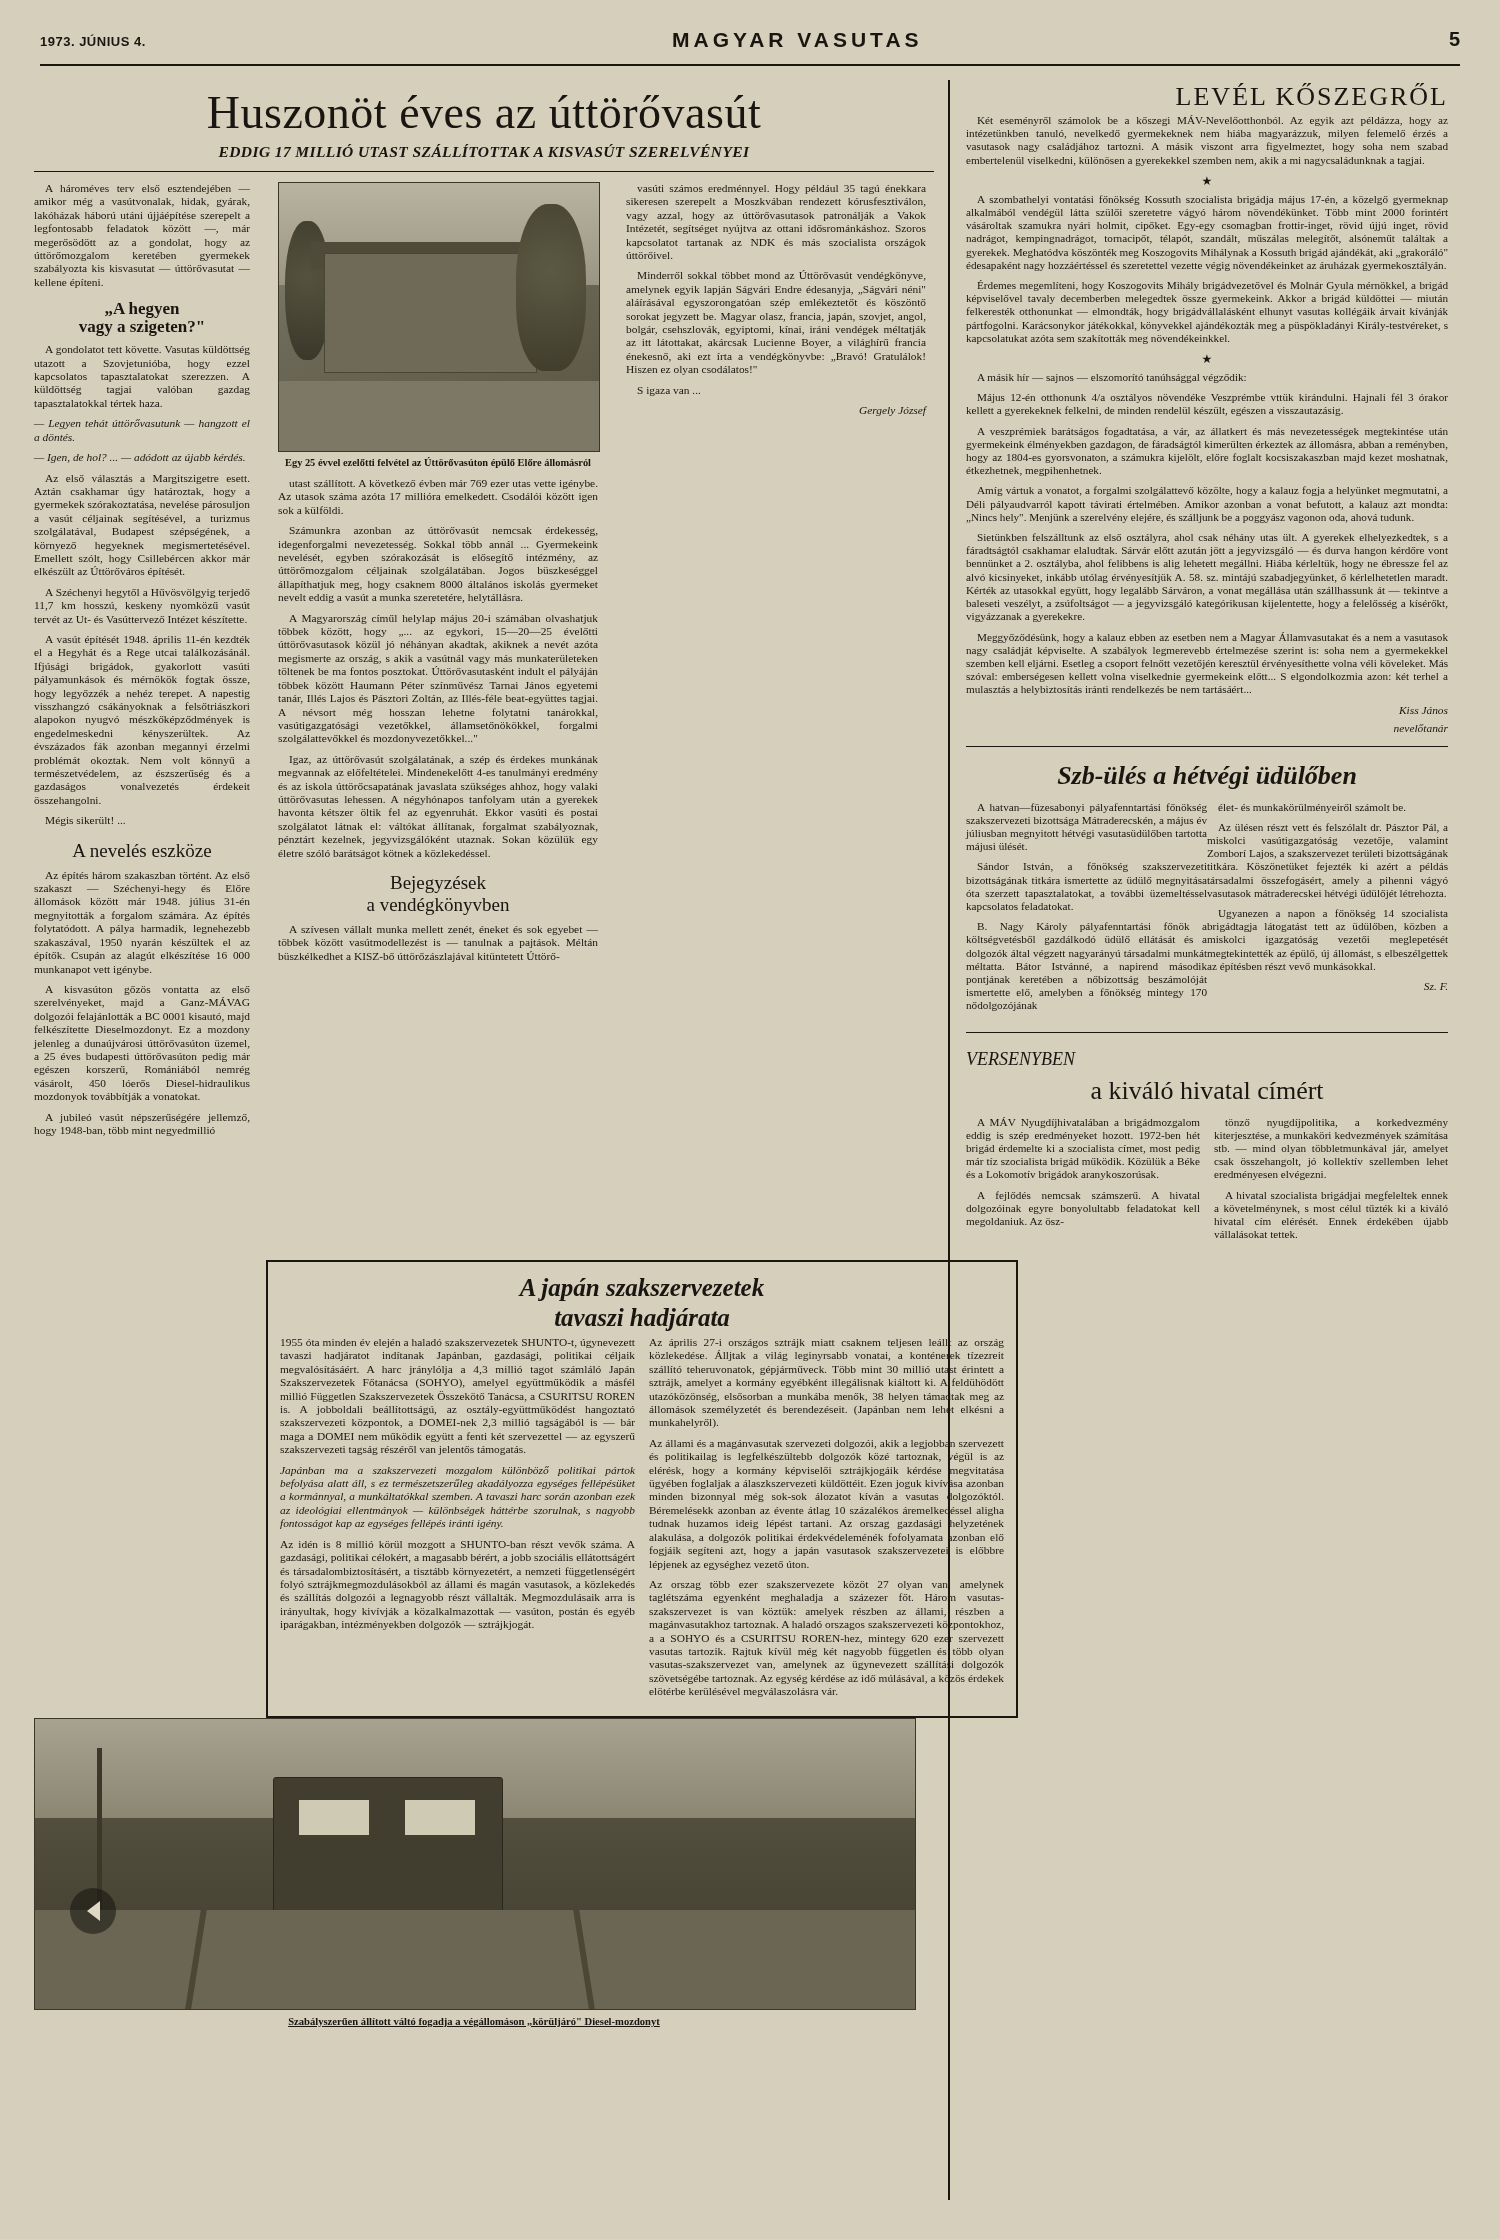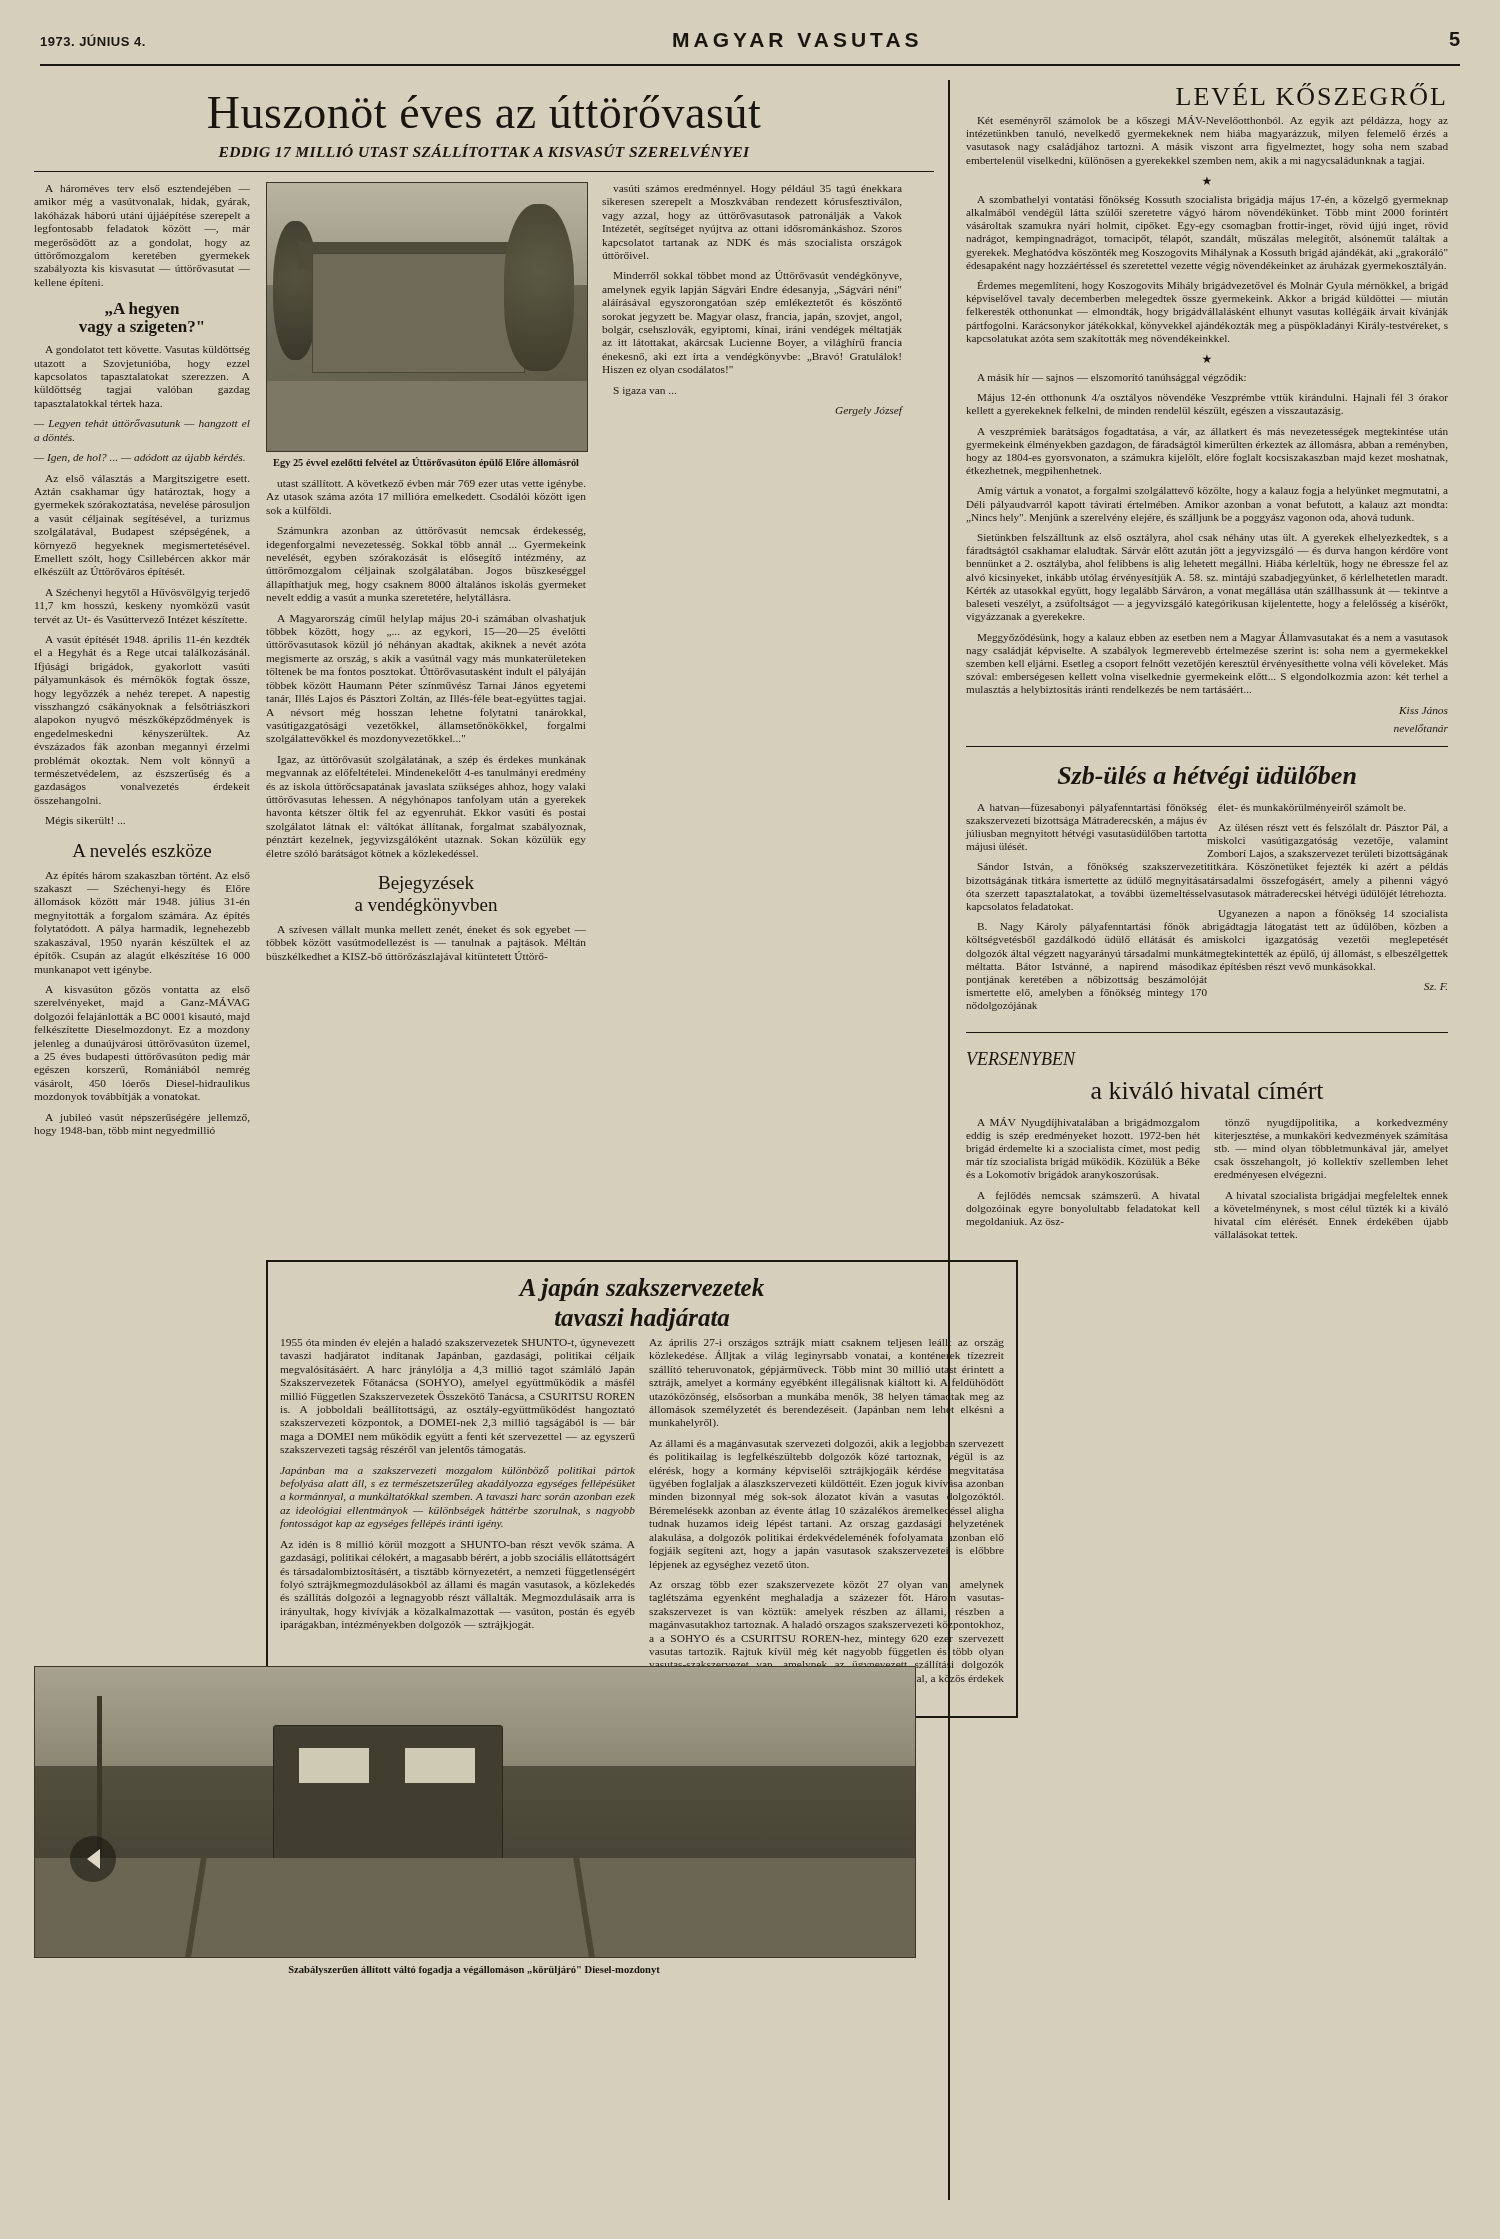--- a/index.html
+++ b/index.html
@@ -46,21 +46,21 @@
     text-align:center;
     font-style:italic;
     font-weight:bold;
     font-size:15.5px;
     letter-spacing:.4px;
     margin:4px 0 10px 0;
   }
   hr.rule{border:none;border-top:1.5px solid #1a1610;margin:6px 0 10px 0;}
 
   
-  .cols3{display:flex;gap:16px;}
+  .cols3{display:flex;gap:28px;}
   .col{flex:1;}
   p{
     margin:0 0 7px 0;
     font-size:11.4px;
     line-height:13.4px;
     text-align:justify;
     hyphens:auto;
   }
   p.ind{text-indent:11px;}
   h3.sect{
@@ -252,21 +252,21 @@
             <p class="itl">
               <span class="bold">Hazánkban</span>
               <span>járó különbözőségeik, amelyek a vasutasdolgozók élet- és munkakörülményei iránt oly nagy érdeklődést mutatnak, minden esetben hangsúlyozzák, hogy mennyire igényük kifejezhetnék minden területén a magyar szervezett vasutas-dolgozók szolidaritását, testvéri magatartását.</span>
             </p>
             <div class="sigc">Szalai István</div>
           </div>
           <div style="flex:1"></div>
         </div>
       </div>
 
-      <div style="position:absolute;left:0;top:1576px;width:880px;">
+      <div style="position:absolute;left:0;top:1628px;width:880px;text-decoration:underline;">
         <div class="bigphoto">
           <div class="bp-sky"></div>
           <div class="bp-post"></div>
           <div class="bp-loco"></div>
           <div class="bp-win"></div>
           <div class="bp-win2"></div>
           <div class="bp-rails"></div>
           <div class="bp-rail1"></div>
           <div class="bp-rail2"></div>
           <div class="bp-arrow"></div>

